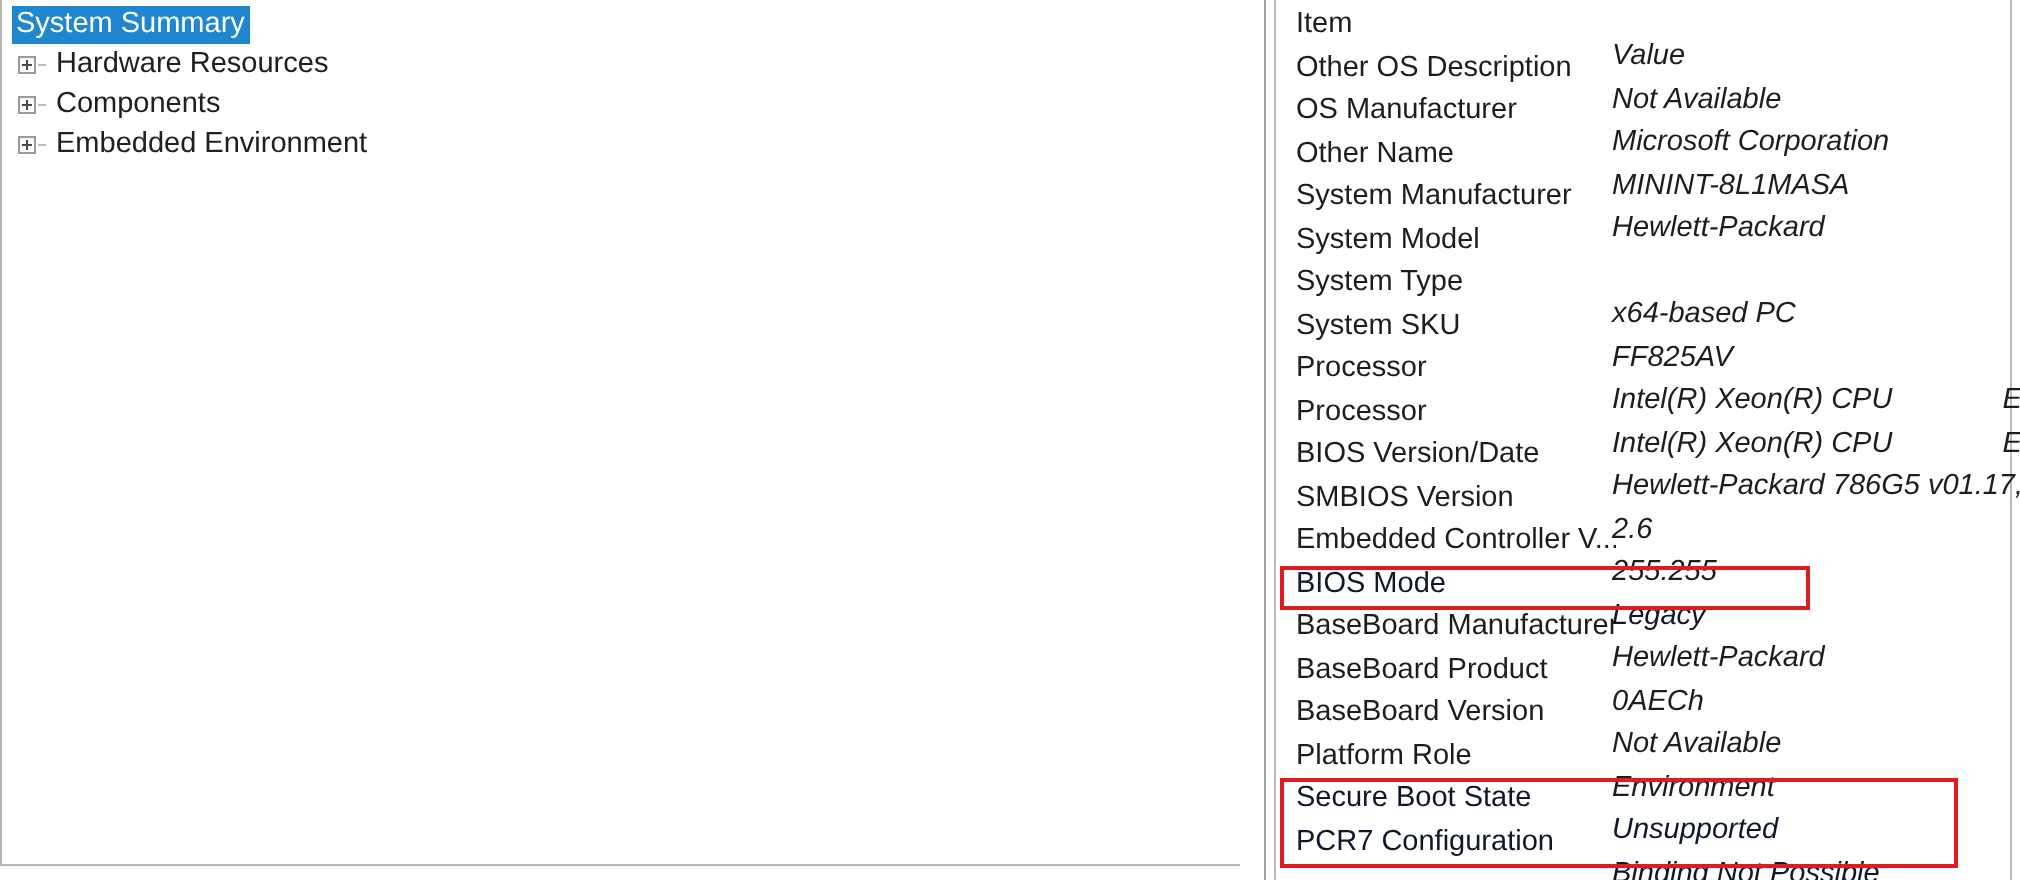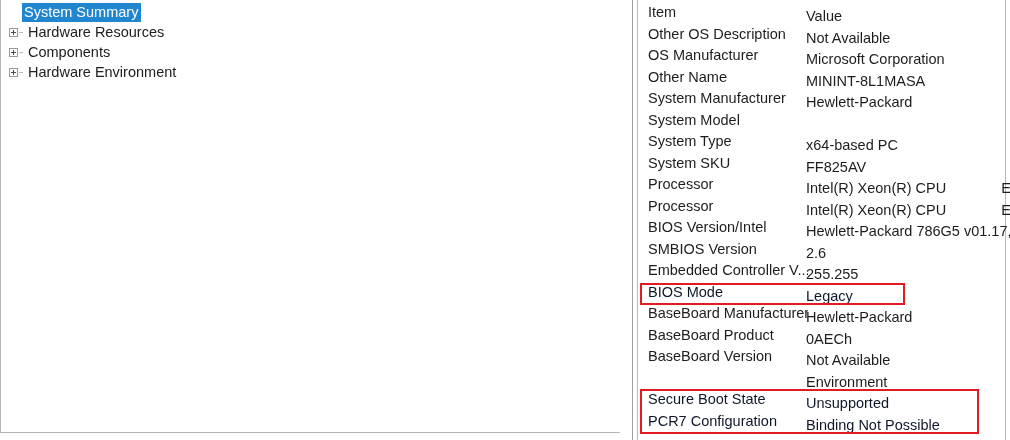--- a/index.html
+++ b/index.html
@@ -62,21 +62,21 @@
     line-height: 19px;
   }
 
   .tree-node.selected .node-label {
     background: #2186d0;
     color: #ffffff;
   }
 
   
   .tree-node.level0 {
-    padding-left: 21px;
+    padding-left: 5px;
   }
 
   
   .tree-node.level1 {
     padding-left: 3px;
   }
 
   .expander {
     display: inline-block;
     position: relative;
@@ -183,22 +183,23 @@
     left: 9px;
     top: 0;
     width: 160px;
     overflow: hidden;
     text-overflow: clip;
     white-space: nowrap;
   }
   .row .cell-value {
     position: absolute;
     left: 167px;
-    top: 4px;
+    top: 16px;
     white-space: nowrap;
+    font-style: italic;
   }
   
   .row .cell-value .gap {
     display: inline-block;
     width: 55px;
   }
 
   .row.header .cell-item,
   .row.header .cell-value {
     color: #1d1d1d;
@@ -254,21 +255,21 @@
         <span class="expander">
           <span class="box"></span>
           <span class="stub"></span>
         </span><span class="node-label">Components</span>
       </div>
 
       <div class="tree-node level1">
         <span class="expander">
           <span class="box"></span>
           <span class="stub"></span>
-        </span><span class="node-label">Hardware Environment</span>
+        </span><span class="node-label">Embedded Environment</span>
       </div>
 
     </div>
   </div>
 
   <div class="splitter">
     <div class="line-a"></div>
     <div class="line-b"></div>
   </div>
 
@@ -320,21 +321,21 @@
         <span class="cell-item">Processor</span>
         <span class="cell-value"><span>Intel(R) Xeon(R) CPU</span><span class="gap"></span><span>E5506</span></span>
       </div>
 
       <div class="row">
         <span class="cell-item">Processor</span>
         <span class="cell-value"><span>Intel(R) Xeon(R) CPU</span><span class="gap"></span><span>E5506</span></span>
       </div>
 
       <div class="row">
-        <span class="cell-item">BIOS Version/Intel</span>
+        <span class="cell-item">BIOS Version/Date</span>
         <span class="cell-value">Hewlett-Packard 786G5 v01.17, 8/</span>
       </div>
 
       <div class="row">
         <span class="cell-item">SMBIOS Version</span>
         <span class="cell-value">2.6</span>
       </div>
 
       <div class="row">
         <span class="cell-item">Embedded Controller V...</span>
@@ -355,20 +356,21 @@
         <span class="cell-item">BaseBoard Product</span>
         <span class="cell-value">0AECh</span>
       </div>
 
       <div class="row">
         <span class="cell-item">BaseBoard Version</span>
         <span class="cell-value">Not Available</span>
       </div>
 
       <div class="row">
+        <span class="cell-item">Platform Role</span>
         <span class="cell-value">Environment</span>
       </div>
 
       <div class="row hl">
         <span class="cell-item">Secure Boot State</span>
         <span class="cell-value">Unsupported</span>
       </div>
 
       <div class="row hl">
         <span class="cell-item">PCR7 Configuration</span>

